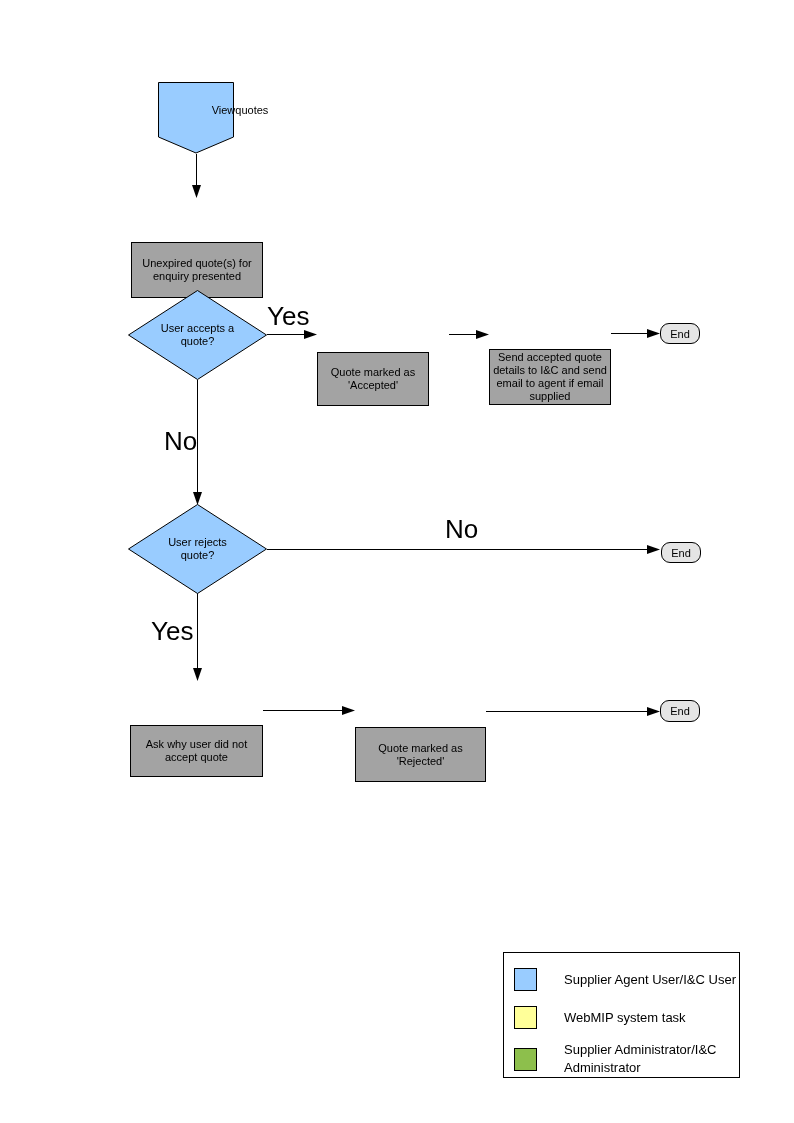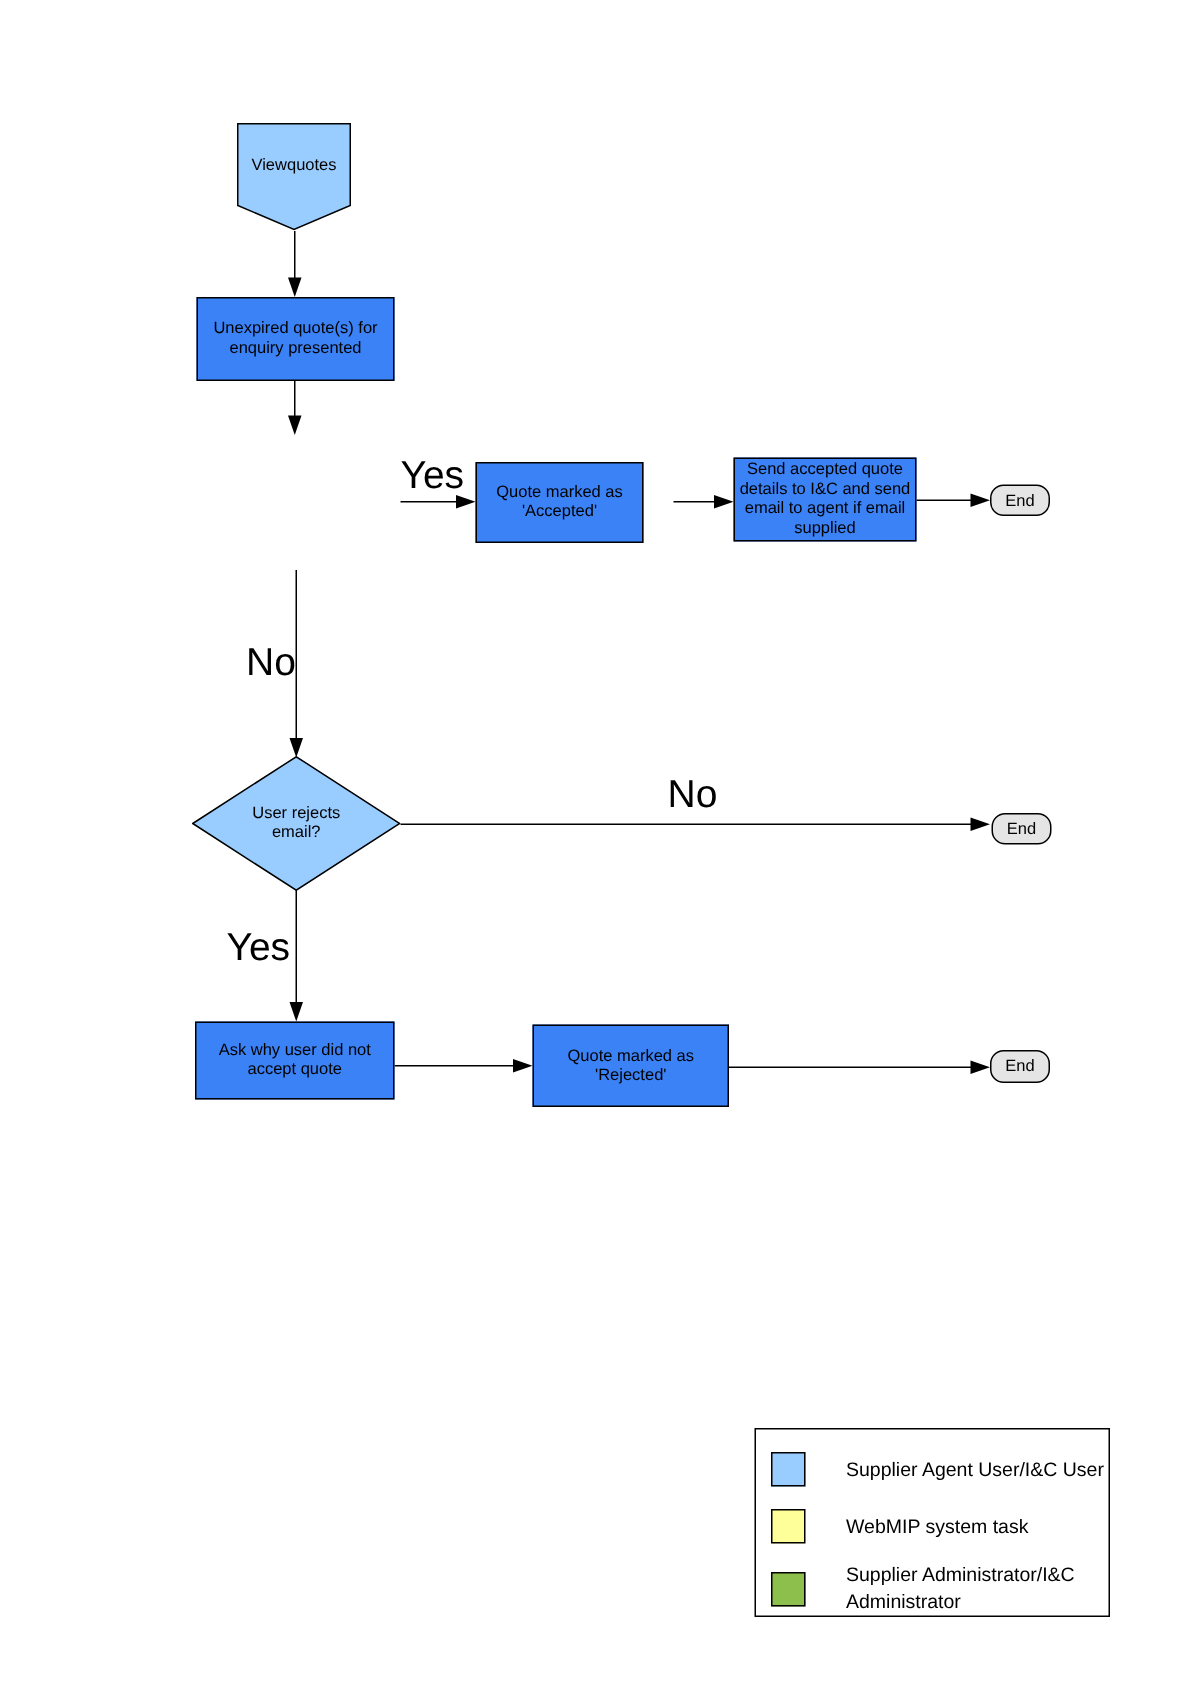--- a/index.html
+++ b/index.html
@@ -1,22 +1,22 @@
 <!DOCTYPE html>
 <html><head>
 <meta charset="utf-8">
 <style>
   html,body{margin:0;padding:0;background:#fff;}
   #page{position:relative;width:794px;height:1123px;background:#ffffff;overflow:hidden;
         font-family:"Liberation Sans", sans-serif;color:#000;}
   svg.overlay{position:absolute;left:0;top:0;width:794px;height:1123px;pointer-events:none;}
   .shape-text{font-size:11px;line-height:13px;text-align:center;}
-  .proc{position:absolute;background:#3b82f6;border:1px solid #000;box-sizing:border-box;
+  .proc{position:absolute;background:#a3a3a3;border:1px solid #000;box-sizing:border-box;
         display:flex;align-items:center;justify-content:center;
-        font-size:11px;line-height:13px;text-align:center;padding:0 2px;}
+        font-size:11px;line-height:13px;text-align:center;padding:0 2px;margin-top:44px;}
   .endcap{position:absolute;background:#e5e5e5;border:1px solid #000;box-sizing:border-box;
         border-radius:9px;display:flex;align-items:center;justify-content:center;
         font-size:11px;}
   .shapewrap{position:absolute;}
   .shapewrap svg{display:block;}
   .shapewrap .overlay-text{position:absolute;left:0;top:0;width:100%;height:100%;
         display:flex;align-items:center;justify-content:center;}
   .flow-label{position:absolute;font-size:26px;line-height:26px;letter-spacing:0px;}
   #legend{position:absolute;left:503px;top:952px;width:237px;height:126px;
         border:1px solid #000;box-sizing:border-box;}
@@ -53,29 +53,37 @@
       <polygon points="197.5,681 193,668 202,668"></polygon>
       <polygon points="355,710.5 342,706 342,715"></polygon>
       <polygon points="660,711.5 647,707 647,716"></polygon>
     </g>
   </svg>
 
   <div class="shapewrap" style="left:158px;top:82px;width:76px;height:72px;">
     <svg width="76" height="72">
       <polygon points="0.5,0.5 75.5,0.5 75.5,55 38,71 0.5,55" stroke="#000" stroke-width="1" fill="#99CCFF"></polygon>
     </svg>
-    <div class="overlay-text" style="height:56px;">
+    <div class="overlay-text" style="height:56px;margin-left:44px;">
       <div class="shape-text">Viewquotes</div>
     </div>
   </div>
 
   <div class="proc" style="left:131px;top:198px;width:132px;height:56px;">
     <div class="shape-text" style="width:118px;">Unexpired quote(s) for enquiry presented</div>
   </div>
 
+  <div class="shapewrap" style="left:128px;top:290px;width:139px;height:90px;">
+    <svg width="139" height="90">
+      <polygon points="0.5,45 69.5,0.5 138.5,45 69.5,89.5" stroke="#000" stroke-width="1" fill="#99CCFF"></polygon>
+    </svg>
+    <div class="overlay-text">
+      <div class="shape-text" style="width:76px;">User accepts a quote?</div>
+    </div>
+  </div>
 
   <div class="flow-label" style="left:267px;top:303px;">Yes</div>
   <div class="flow-label" style="left:164px;top:428px;">No</div>
   <div class="flow-label" style="left:445px;top:516px;">No</div>
   <div class="flow-label" style="left:151px;top:618px;">Yes</div>
 
   <div class="proc" style="left:317px;top:308px;width:112px;height:54px;">
     <div class="shape-text" style="width:110px;">Quote  marked as 'Accepted'</div>
   </div>
 
@@ -85,21 +93,21 @@
 
   <div class="endcap" style="left:660px;top:323px;width:40px;height:21px;">
     <span>End</span>
   </div>
 
   <div class="shapewrap" style="left:128px;top:504px;width:139px;height:90px;">
     <svg width="139" height="90">
       <polygon points="0.5,45 69.5,0.5 138.5,45 69.5,89.5" stroke="#000" stroke-width="1" fill="#99CCFF"></polygon>
     </svg>
     <div class="overlay-text">
-      <div class="shape-text" style="width:76px;">User rejects email?</div>
+      <div class="shape-text" style="width:76px;">User rejects quote?</div>
     </div>
   </div>
 
   <div class="endcap" style="left:661px;top:542px;width:40px;height:21px;">
     <span>End</span>
   </div>
 
   <div class="proc" style="left:130px;top:681px;width:133px;height:52px;align-items:center;">
     <div class="shape-text" style="width:118px;">Ask why user did not accept quote</div>
   </div>

